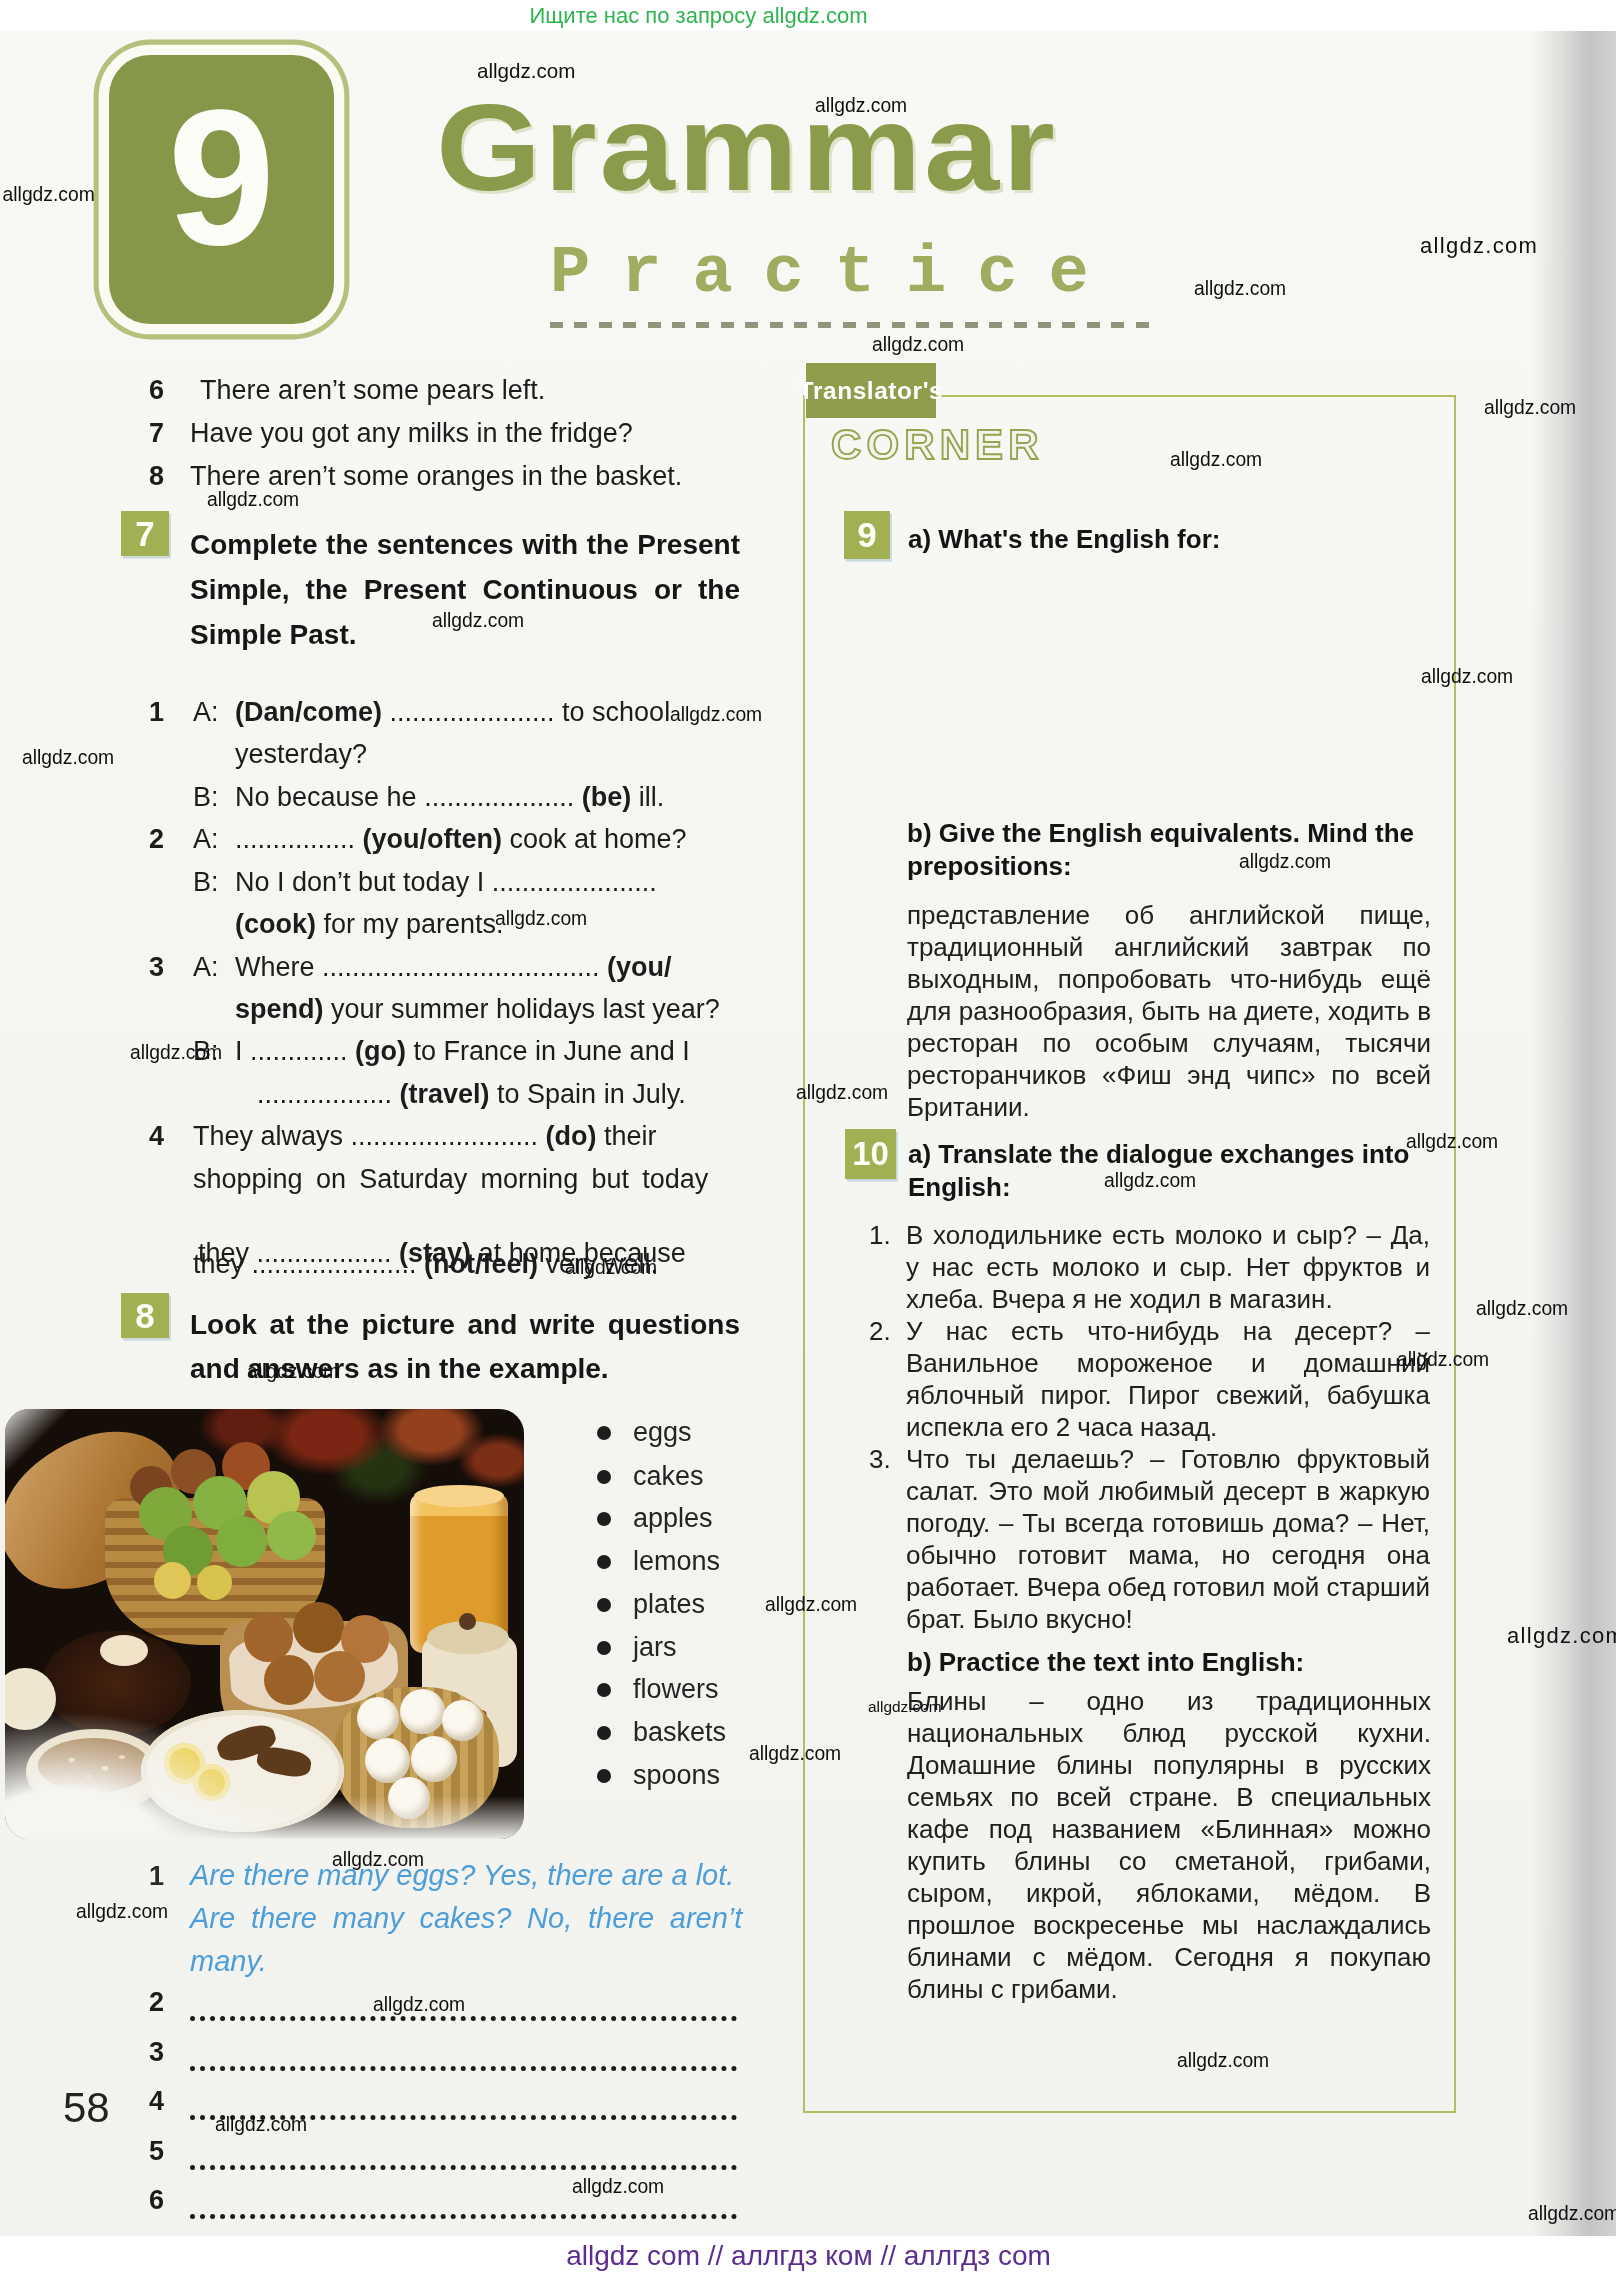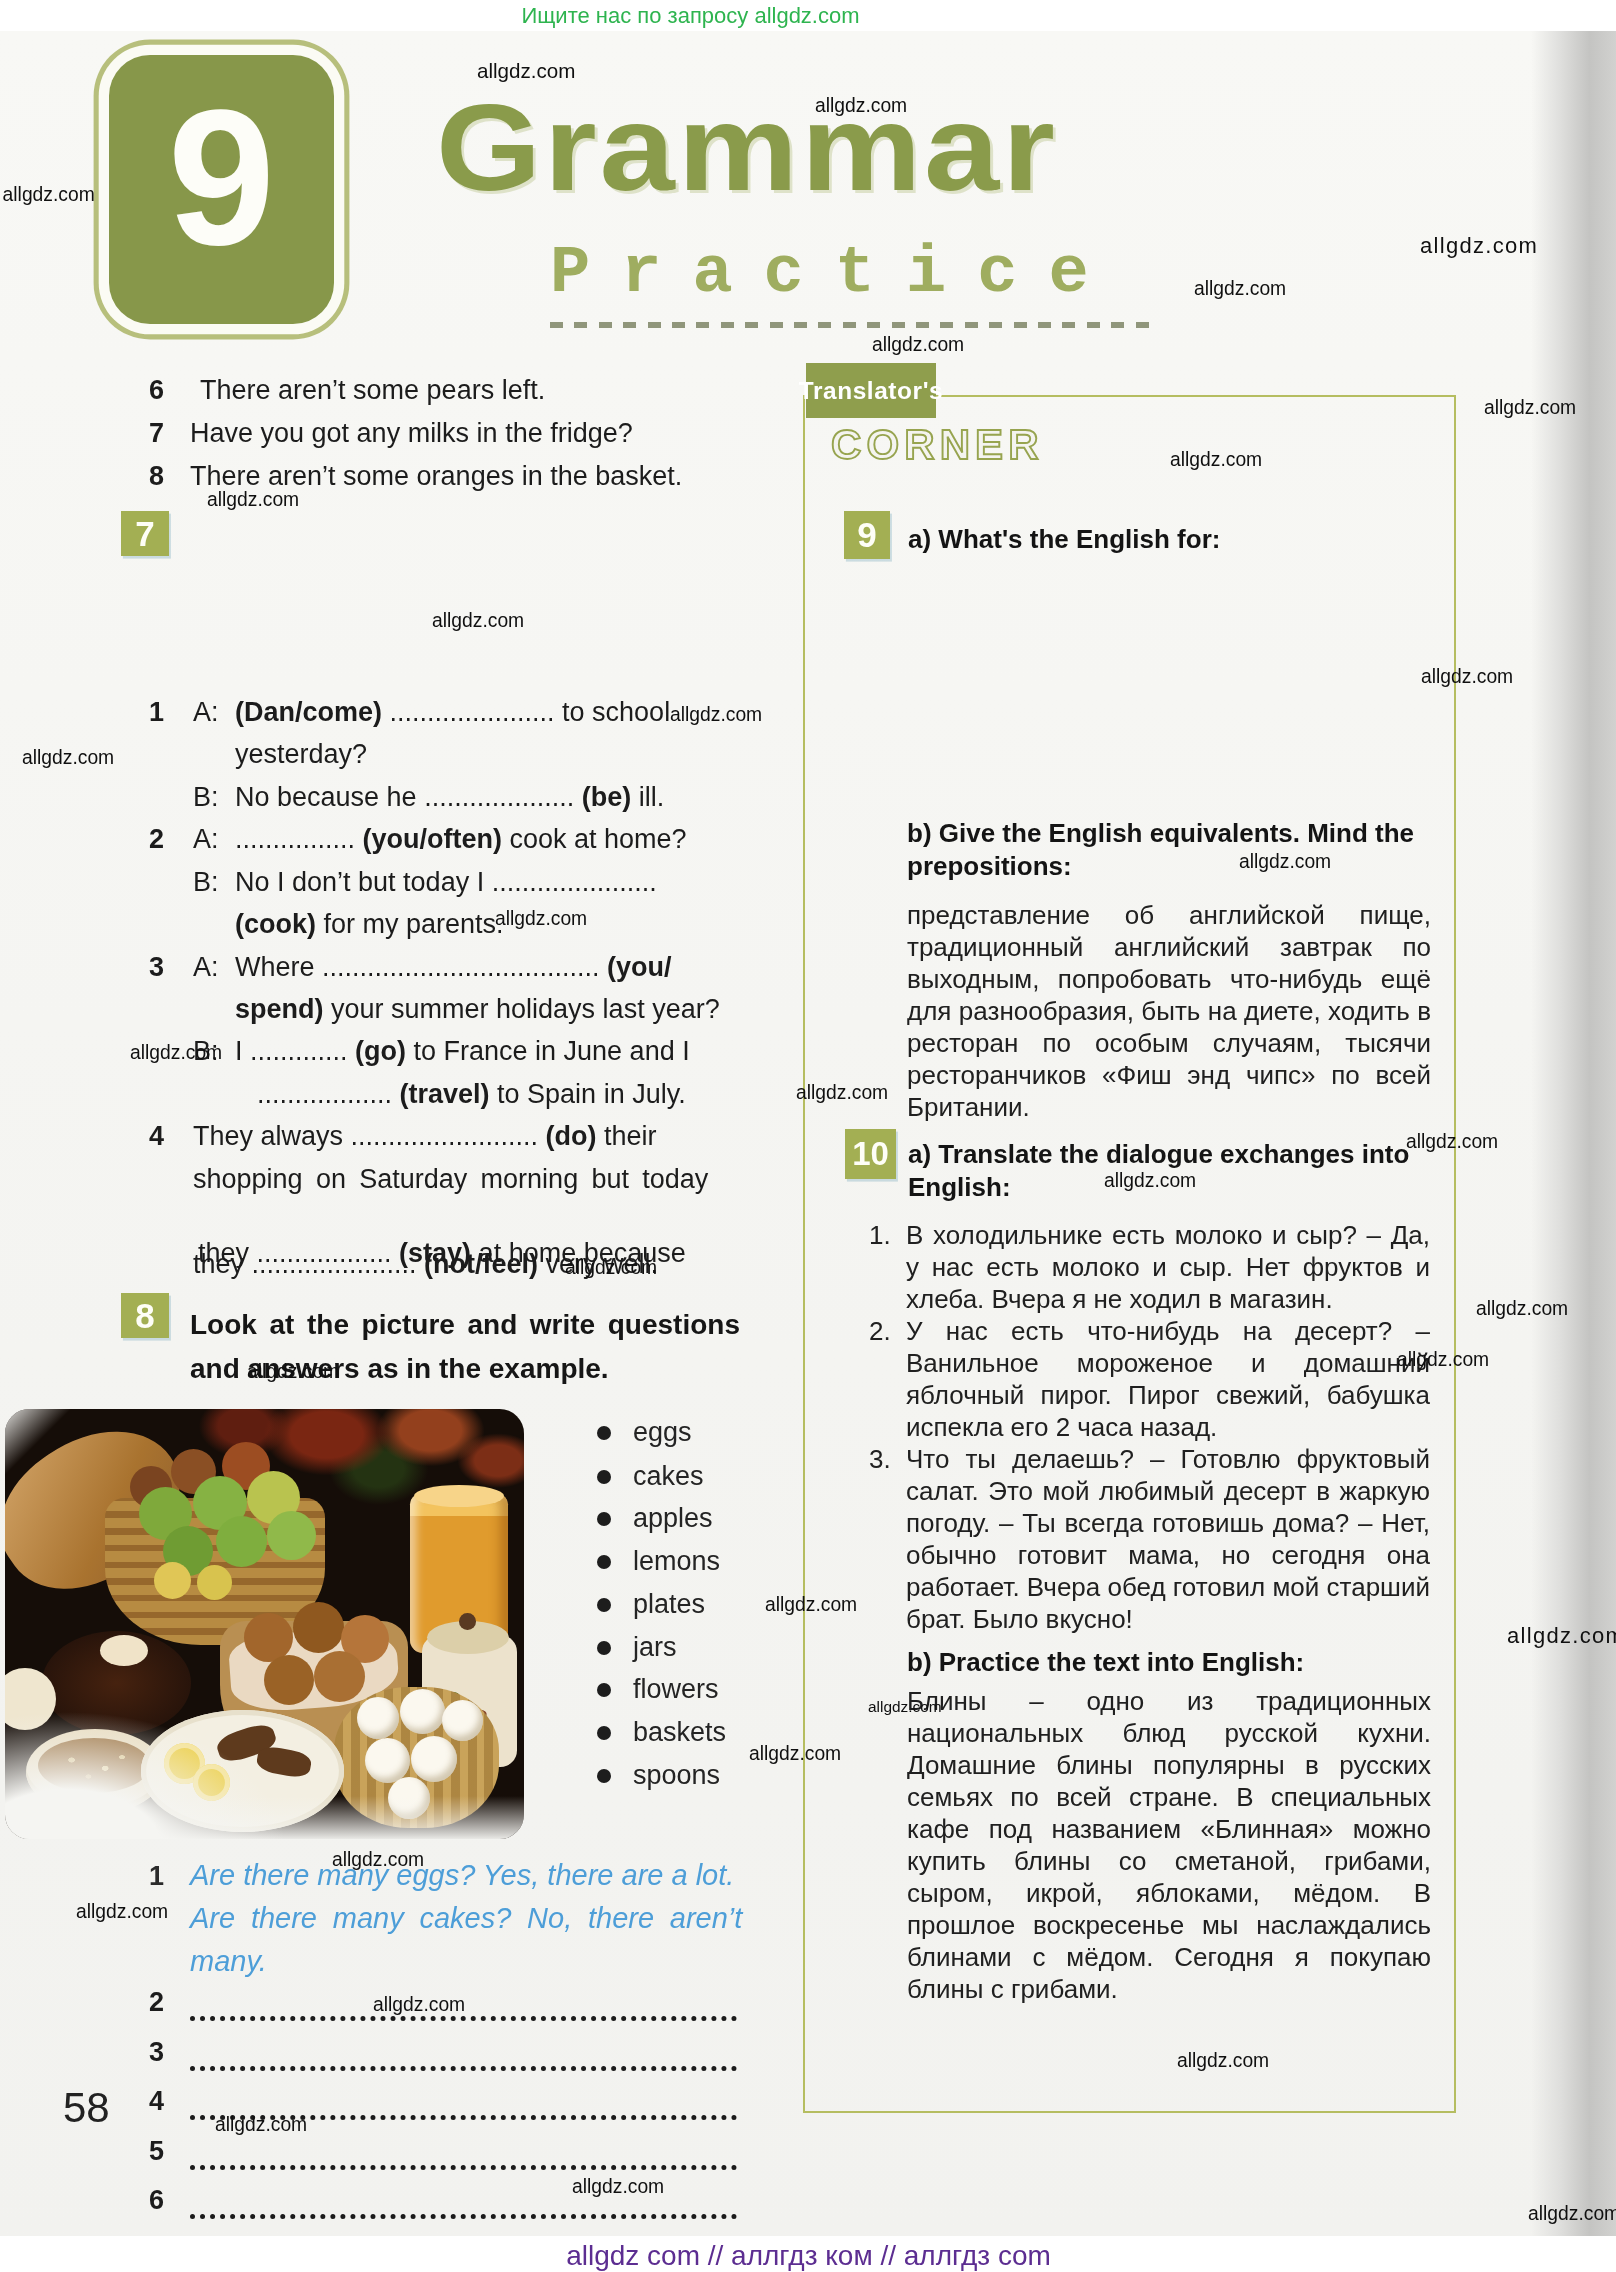--- a/index.html
+++ b/index.html
@@ -1,19 +1,19 @@
 <!DOCTYPE html>
 <html style="font-size:10.3px"><head>
 <meta charset="utf-8">
 <style>
   html,body{margin:0;padding:0;background:#ffffff;}
   .stage{position:relative;width:1617px;height:2273px;background:#ffffff;overflow:hidden;
          font-family:"Liberation Sans",sans-serif;color:#1c1c1c;}
   
-  .top-strip{position:absolute;left:8px;top:0;width:1365px;height:31px;background:#ffffff;z-index:40;}
+  .top-strip{position:absolute;left:16px;top:0;width:1365px;height:31px;background:#ffffff;z-index:40;}
   .banner-text{position:absolute;left:50%;top:2.6px;transform:translateX(-50%);
                font-size:22px;font-weight:500;color:#2eb44f;white-space:nowrap;}
   .bottom-strip{position:absolute;left:0;top:2236px;width:1617px;height:37px;background:#ffffff;z-index:40;}
   .footer-text{position:absolute;left:50%;top:3.9px;transform:translateX(-50%);
                font-size:28px;color:#5c2d91;white-space:nowrap;}
   
   .page{position:absolute;left:0;top:31px;width:1617px;height:2205px;
         background:linear-gradient(180deg,#f8f8f5 0%,#f4f4f1 60%,#f2f2ef 100%);}
   .edge-band{position:absolute;right:0;top:0;width:86px;height:100%;
              background:linear-gradient(90deg,rgba(210,210,208,0) 0%,#dededc 35%,#c4c4c2 68%,#d2d2d0 100%);}
@@ -141,20 +141,21 @@
         </div>
         <div class="row" style="top: 431px;">
           <span class="num">8</span>
           <span class="txt" style="left:190px">There aren’t some oranges in the basket.</span>
         </div>
       </div>
 
     <div class="ex-badge" style="left:121px;top:480px;width:48px;height:45px;font-size:35px;line-height:45px;">
       <span>7</span>
     </div>
+    <div class="heading" style="left:190px;top:491px;width:550px;">Complete the sentences with the Present Simple, the Present Continuous or the Simple Past.</div>
 
     <div id="dialogue">
         <div class="row" style="top: 667px;">
           <span class="num">1</span>
           <span class="letter">A:</span>
           <span class="txt" style="left:235px;"><b>(Dan/come)</b> ...................... to school</span>
         </div>
         <div class="row" style="top: 709px;">
           <span class="txt" style="left:235px;">yesterday?</span>
         </div>

